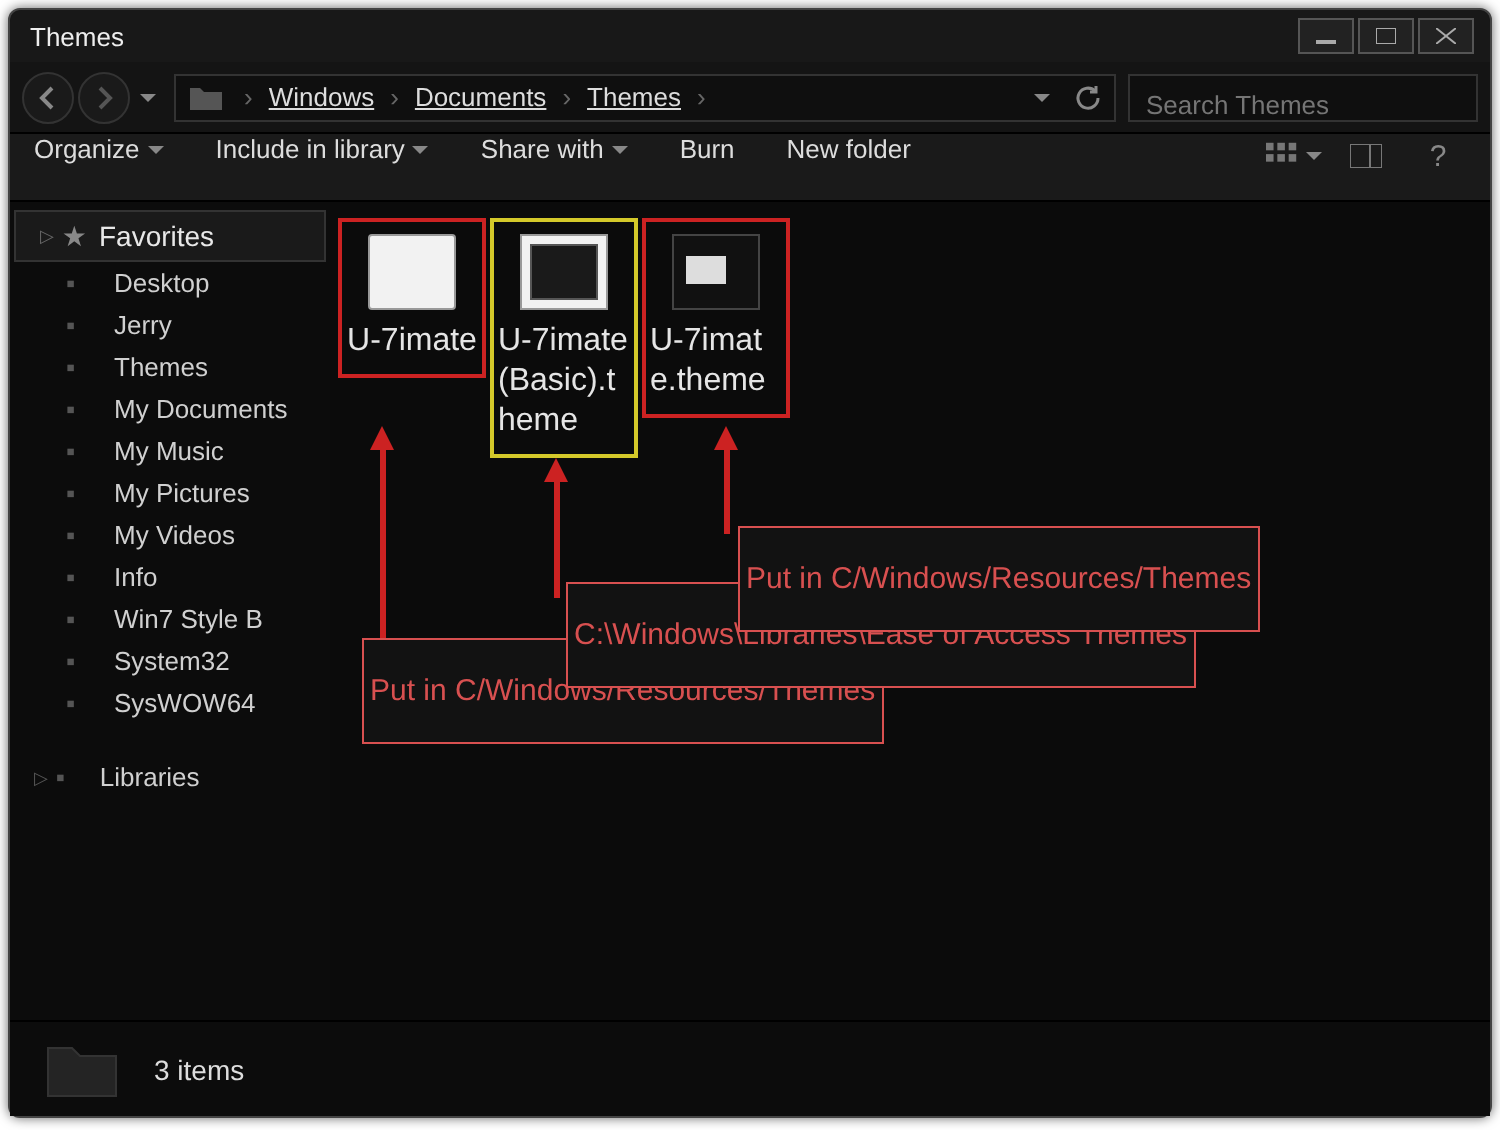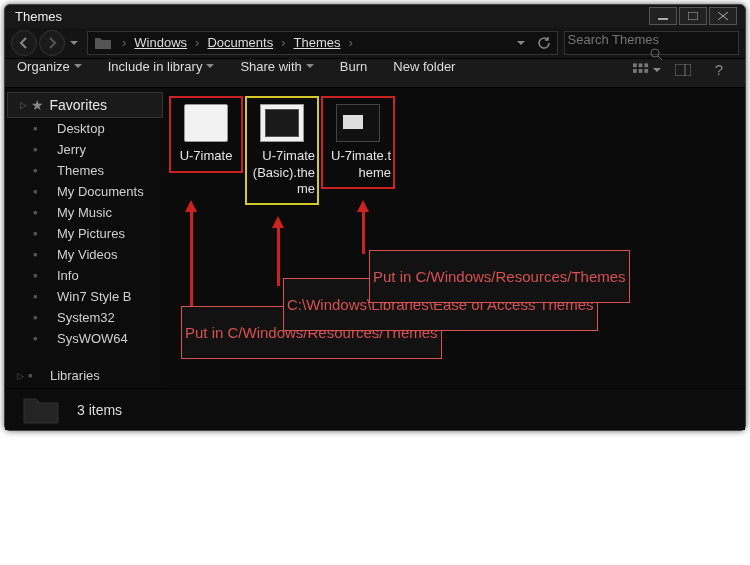--- a/index.html
+++ b/index.html
@@ -1,21 +1,21 @@
 <!DOCTYPE html>
 <html><head>
 <meta charset="utf-8">
 <style>
 * { margin: 0; padding: 0; box-sizing: border-box; font-family: "Segoe UI", Tahoma, sans-serif; }
 body { background: #fff; width: 750px; height: 565px; overflow: hidden; }
 
 .window {
   position: absolute;
   left: 4px; top: 4px;
-  width: 742px; height: 427px;
+  width: 742px; height: 555px;
   background: #1a1a1a;
   border: 1px solid #444;
   border-radius: 6px;
   box-shadow: 0 0 6px rgba(0,0,0,0.6);
   color: #ccc;
   font-size: 13px;
   display: flex;
   flex-direction: column;
 }
 
@@ -94,24 +94,23 @@
 .addr-refresh {
   width: 22px; height: 22px;
   display: inline-flex; align-items: center; justify-content: center;
   margin-left: 2px;
 }
 .searchbox {
   width: 175px; height: 24px;
   background: #0f0f0f;
   border: 1px solid #333;
   display: flex;
-  align-items: center;
+  align-items: flex-end;
   padding-left: 8px;
   color: #888;
-  flex-direction: column;
 }
 .searchbox input {
   flex: 1;
   background: transparent;
   border: none;
   outline: none;
   color: #888;
   font-size: 13px;
 }
 .searchbox .sicon { width: 22px; display: inline-flex; align-items: center; justify-content: center; }
@@ -188,22 +187,22 @@
   align-items: center;
   justify-content: center;
 }
 .thumb.folder { background: #f2f2f2; border-radius: 2px; border: 1px solid #999; }
 .thumb.theme1 { background: #f2f2f2; border: 1px solid #999; position: relative; }
 .thumb.theme1::after { content:""; position:absolute; top:4px; left:4px; right:4px; bottom:4px; background:#1a1a1a; border:1px solid #555; }
 .thumb.theme2 { background: #111; border: 1px solid #444; position: relative; }
 .thumb.theme2::after { content:""; position:absolute; top:10px; left:6px; width:20px; height:14px; background:#ddd; }
 .file-label {
   color: #e5e5e5;
-  font-size: 13px;
-  text-align: right;
+  font-size: 16px;
+  text-align: left;
   line-height: 1.25;
   word-break: break-all;
   padding: 0 2px;
 }
 
 .arrow-line {
   position: absolute;
   background: #cc2222;
   pointer-events: none;
 }

